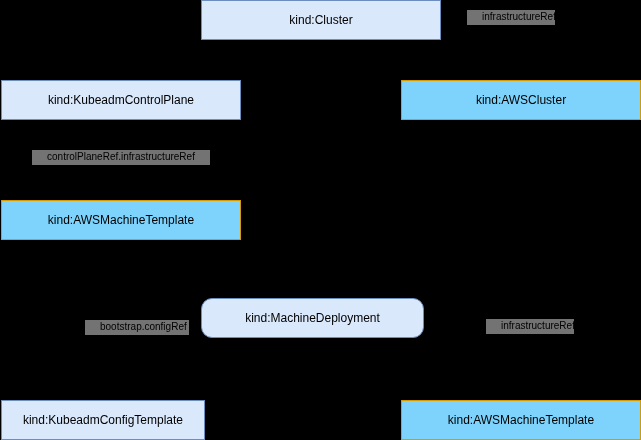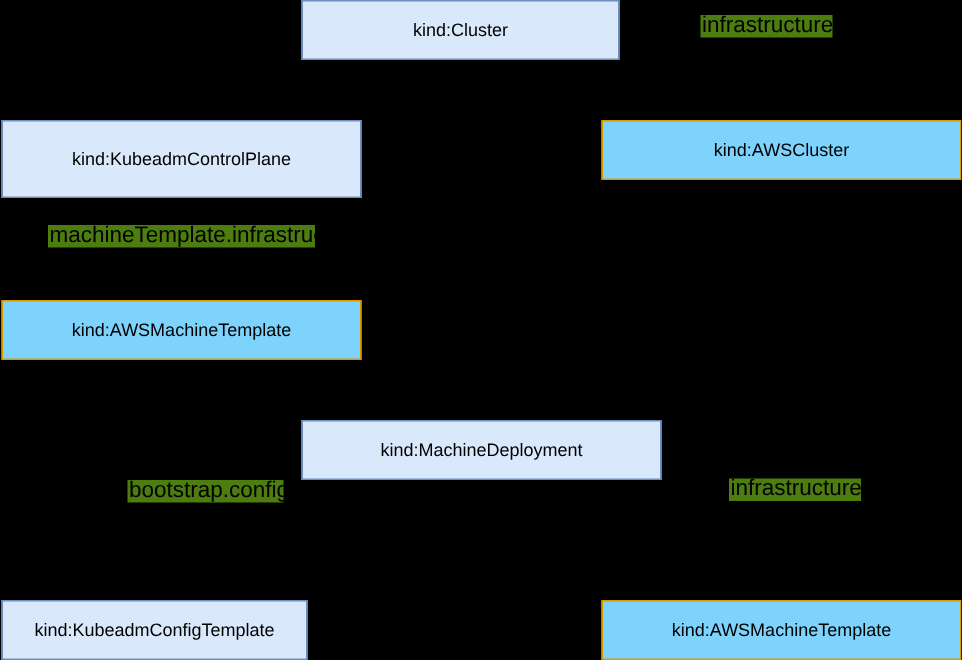--- a/index.html
+++ b/index.html
@@ -37,52 +37,52 @@
   .node.orange {
     background: #7dd3fc;
     border-color: #d79b00;
   }
   .node-label {
     pointer-events: none;
   }
   .edge-label {
     position: absolute;
     box-sizing: border-box;
-    background: #4d7c0f;
+    background: #737373;
     color: #000000;
-    font-size: 15px;
+    font-size: 10px;
     line-height: 14px;
     height: 15px;
-    padding: 0 1px;
+    padding: 0 15px;
     white-space: nowrap;
     text-align: center;
   }
 </style>
 </head>
 <body>
 
 <div id="canvas">
-    <div class="node blue" style="left: 201px; top: 0px; width: 212px; height: 40px;">
+    <div class="node blue" style="left: 201px; top: 0px; width: 240px; height: 40px;">
       <span class="node-label">kind:Cluster</span>
     </div>
-    <div class="node blue" style="left: 1px; top: 80px; width: 240px; height: 52px; justify-content: center;">
+    <div class="node blue" style="left: 1px; top: 80px; width: 240px; height: 40px; justify-content: center;">
       <span class="node-label">kind:KubeadmControlPlane</span>
     </div>
     <div class="node orange" style="left: 401px; top: 80px; width: 240px; height: 40px;">
       <span class="node-label">kind:AWSCluster</span>
     </div>
     <div class="node orange" style="left: 1px; top: 200px; width: 240px; height: 40px;">
       <span class="node-label">kind:AWSMachineTemplate</span>
     </div>
-    <div class="node blue" style="left: 201px; top: 280px; width: 240px; height: 40px;">
+    <div class="node blue" style="left: 201px; top: 298px; width: 223px; height: 40px; border-radius: 11px;">
       <span class="node-label">kind:MachineDeployment</span>
     </div>
     <div class="node blue" style="left: 1px; top: 400px; width: 204px; height: 40px;">
       <span class="node-label">kind:KubeadmConfigTemplate</span>
     </div>
     <div class="node orange" style="left: 401px; top: 400px; width: 240px; height: 40px;">
       <span class="node-label">kind:AWSMachineTemplate</span>
     </div>
     <div class="edge-label" style="left: 467px; top: 10px; width: 88px;">infrastructureRef</div>
-    <div class="edge-label" style="left: 32px; top: 150px; width: 178px;">machineTemplate.infrastructureRef</div>
+    <div class="edge-label" style="left: 32px; top: 150px; width: 178px;">controlPlaneRef.infrastructureRef</div>
     <div class="edge-label" style="left: 53px; top: 320px; width: 104px; margin-left: 32px;">bootstrap.configRef</div>
     <div class="edge-label" style="left: 486px; top: 319px; width: 88px;">infrastructureRef</div>
   </div>
 
 </body></html>

